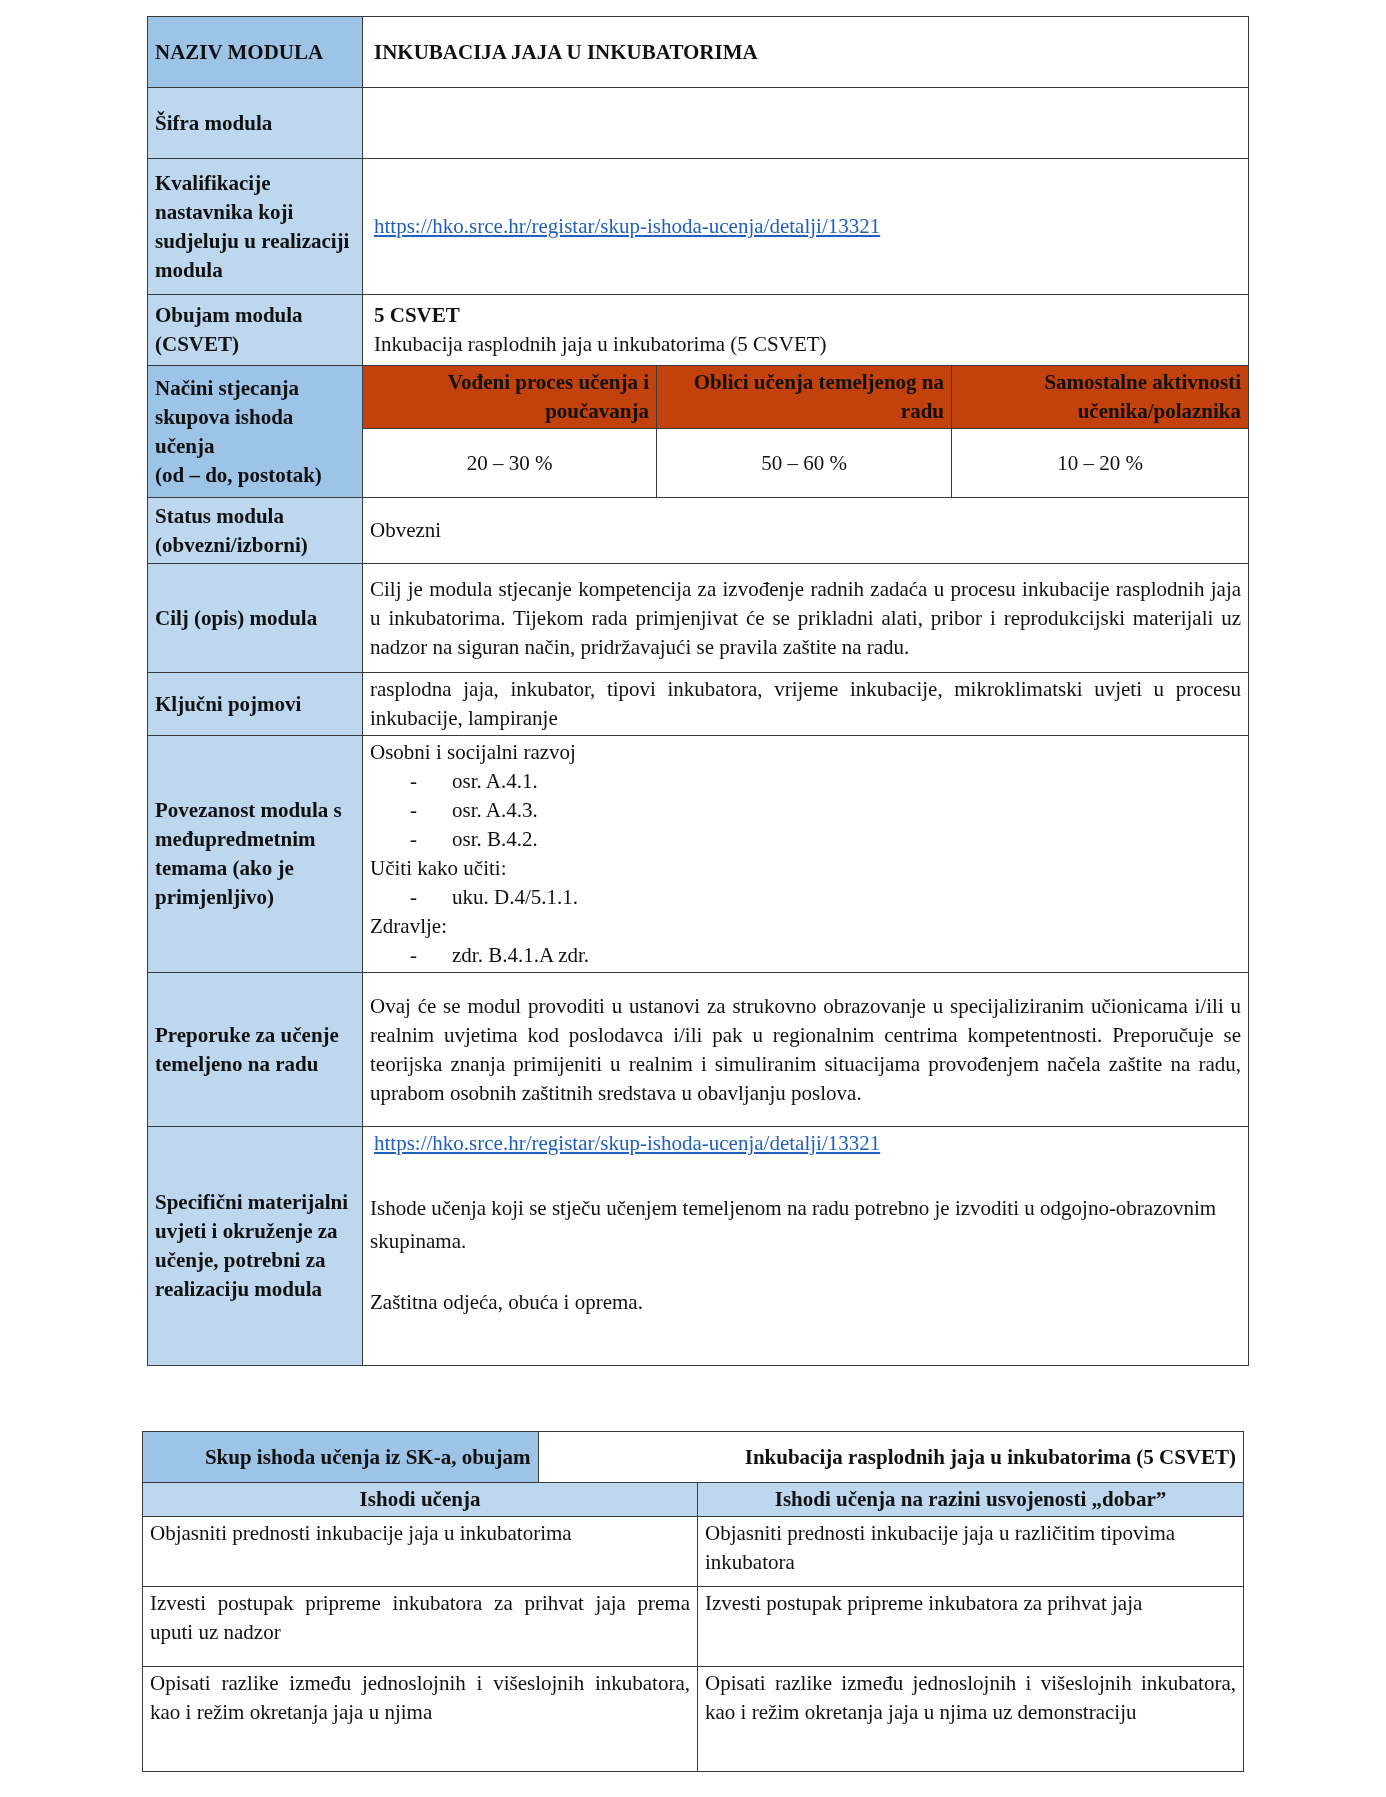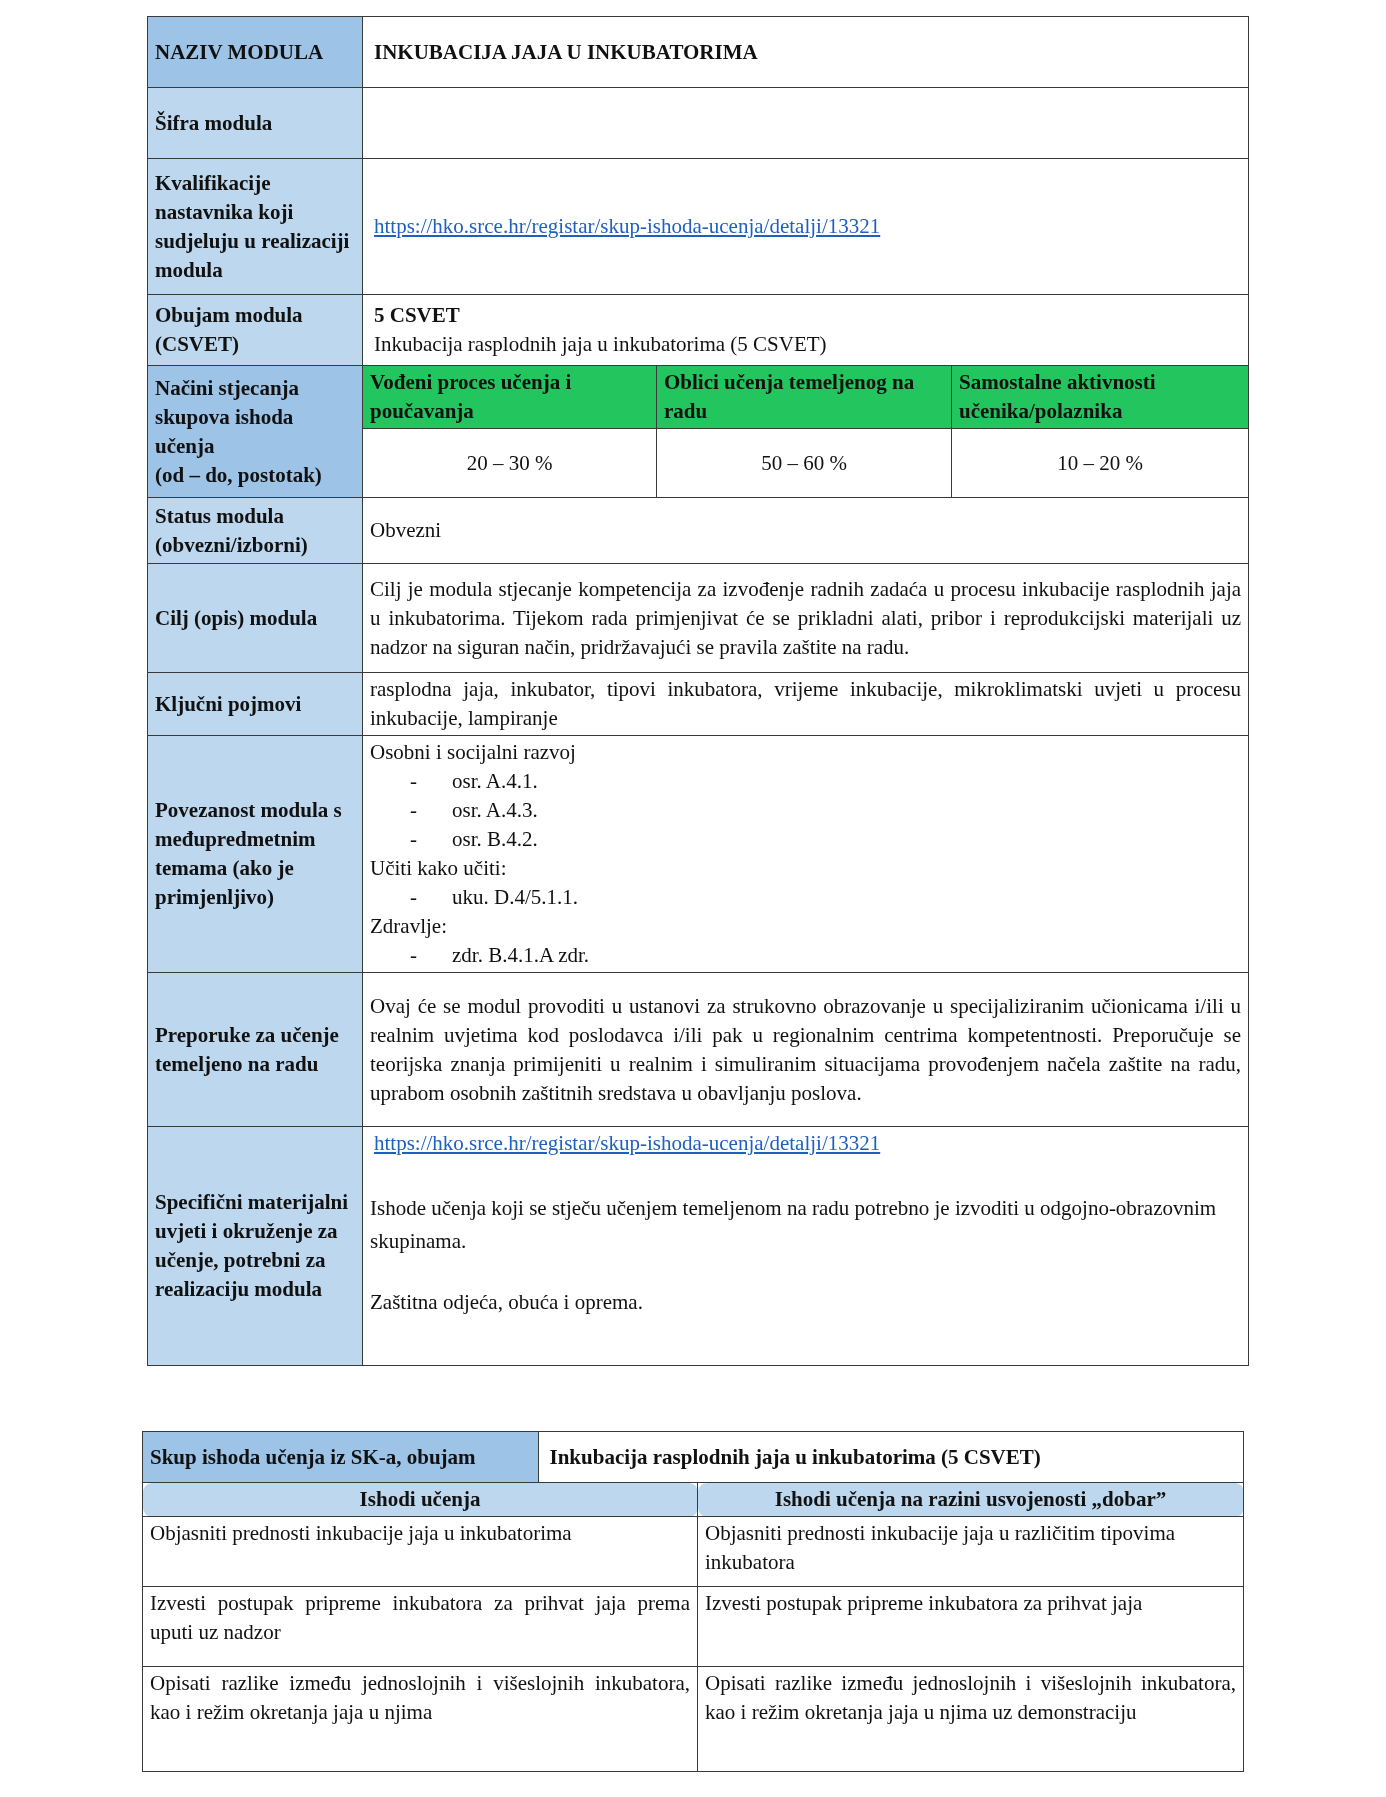--- a/index.html
+++ b/index.html
@@ -3,32 +3,32 @@
 <meta charset="utf-8">
 <style>
   html, body { margin:0; padding:0; background:#ffffff; }
   body { width:1386px; height:1797px; position:relative; overflow:hidden;
          font-family:"Liberation Serif", "DejaVu Serif", serif; color:#111; }
   .t { position:absolute; border-collapse:collapse; table-layout:fixed; }
   .t td { border:1.5px solid #3a3a3a; padding:2px 7px; vertical-align:middle;
           font-size:21px; line-height:29px; }
   .lab { background:#BDD7EE; font-weight:bold; }
   .lab-dark { background:#9DC3E6; font-weight:bold; }
-  .hdr3 { background:#22c55e; font-weight:bold; text-align:left;margin-top:16px; }
+  .hdr3 { background:#c2410c; font-weight:bold; text-align:right;margin-top:16px; }
   .center { text-align:center; }
   .just { text-align:justify; }
   a.lnk { color:#1F5FBF; text-decoration:underline; }
   .bold { font-weight:bold; }
   .indent { padding-left:40px; }
   .indent .dash { display:inline-block; width:42px; }
   #t1 { left:147px; top:16px; width:1101px; }
   #t2 { left:142px; top:1431px; width:1101px; }
   .inner { width:100%; border-collapse:collapse; table-layout:fixed; }
-  .inner td { border:1.5px solid #3a3a3a; }
-  .sub { background:#BDD7EE; font-weight:bold; text-align:center;border-radius:9px; }
+  .inner td { border:1.5px solid #3a3a3a;text-align:right; }
+  .sub { background:#BDD7EE; font-weight:bold; text-align:center; }
   .sec-lab { background:#9DC3E6; font-weight:bold; }
 </style>
 </head>
 <body>
 
 <table id="t1" class="t">
   <colgroup>
       <col style="width:215px">
       <col style="width:294px">
       <col style="width:295px">

